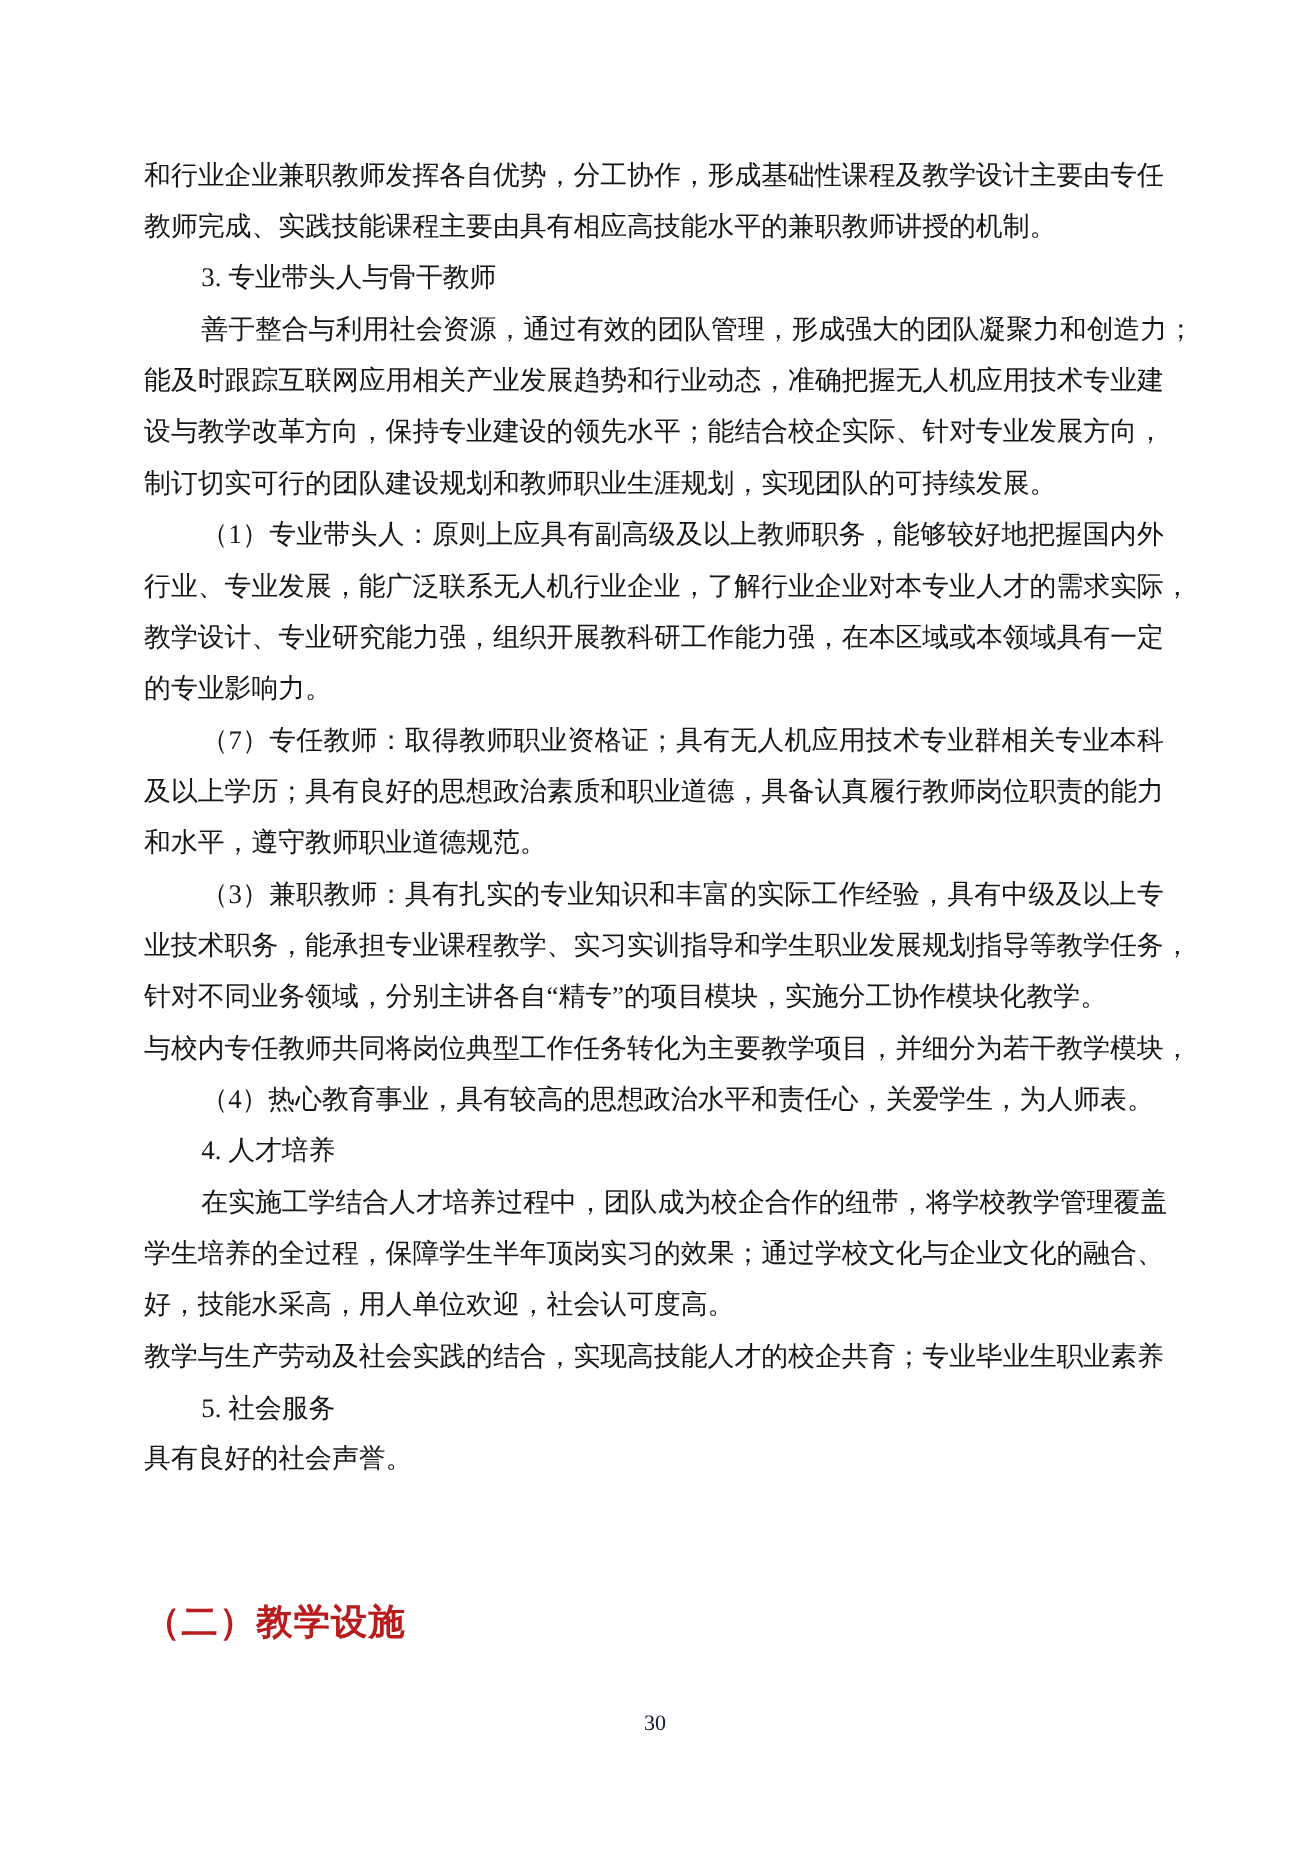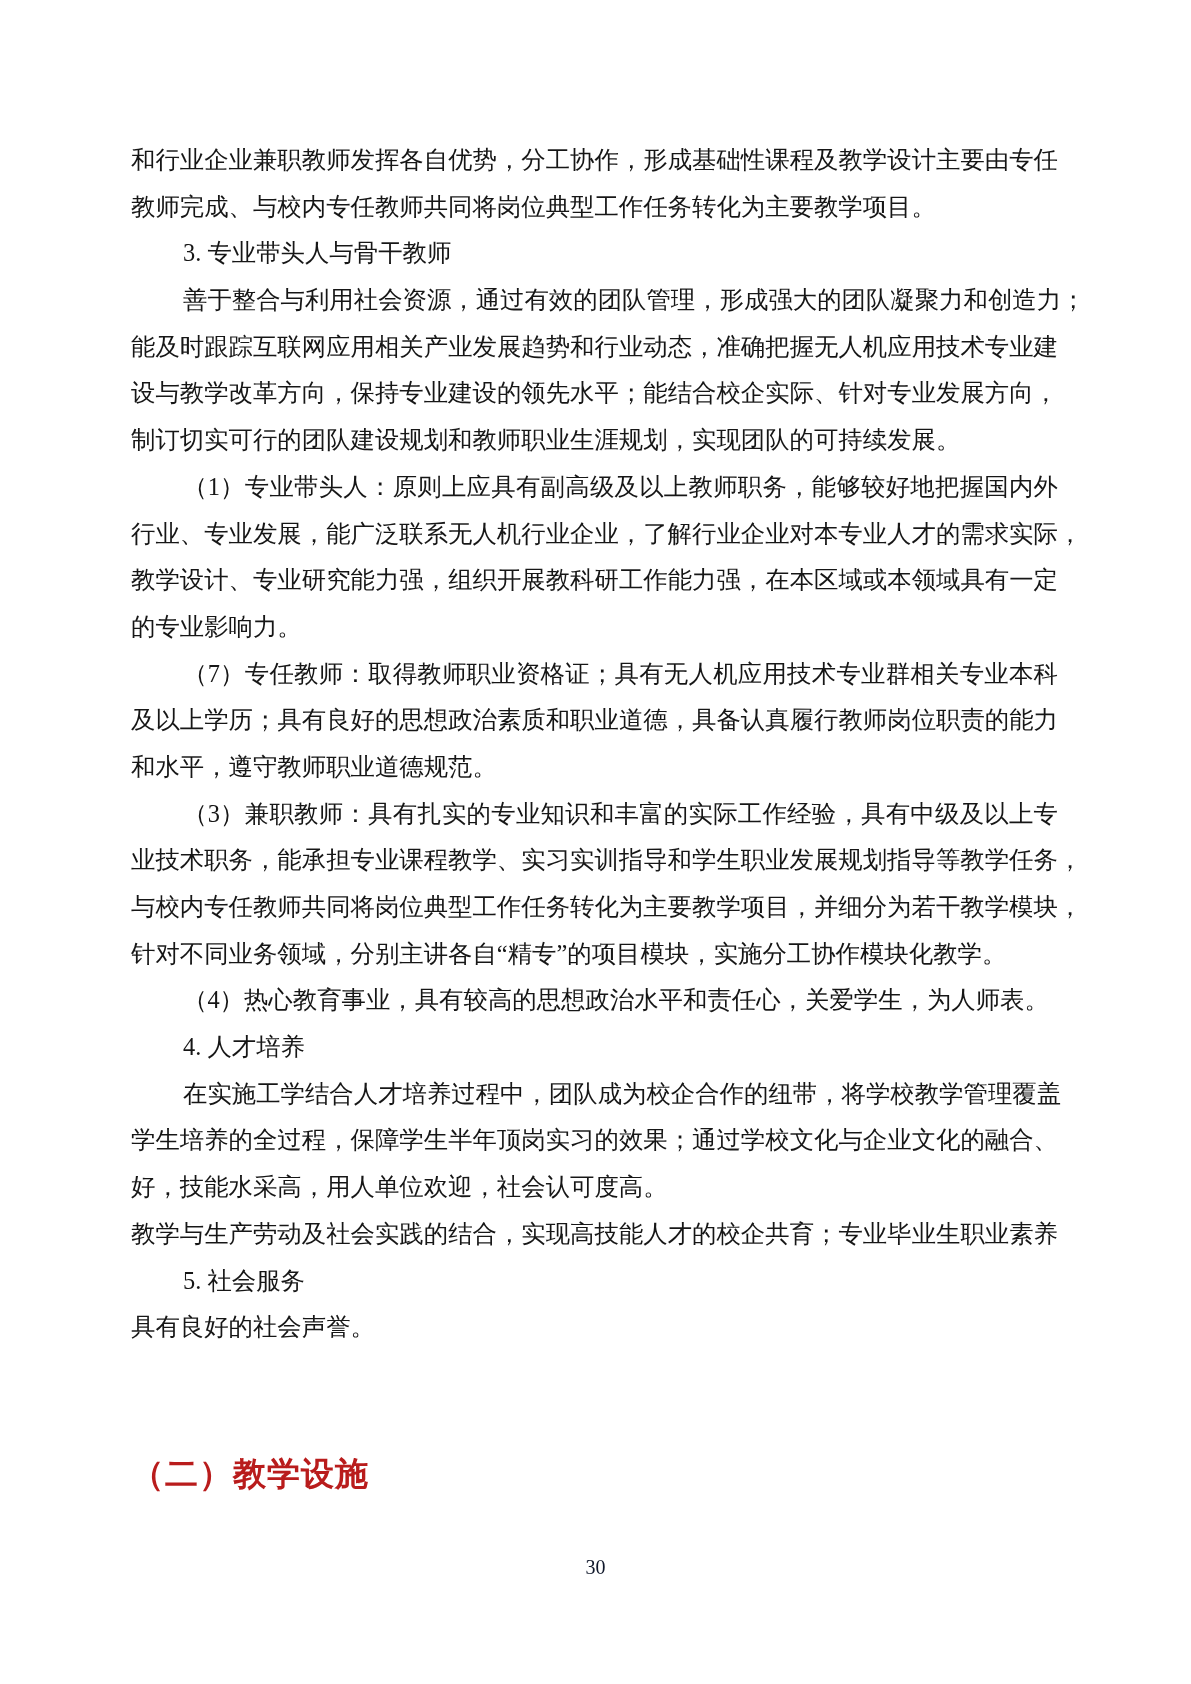--- a/index.html
+++ b/index.html
@@ -57,37 +57,37 @@
     color: #0f172a;
     font-family: "Liberation Serif", "DejaVu Serif", serif;
   }
 </style>
 </head>
 <body>
 
 <div class="page">
   <div class="body-text">
     <div class="line fill">和行业企业兼职教师发挥各自优势，分工协作，形成基础性课程及教学设计主要由专任</div>
-    <div class="line">教师完成、与校内专任教师共同将岗位典型工作任务转化为主要教学项目。</div>
+    <div class="line">教师完成、实践技能课程主要由具有相应高技能水平的兼职教师讲授的机制。</div>
     <div class="line indent">3. 专业带头人与骨干教师</div>
     <div class="line indent fill">善于整合与利用社会资源，通过有效的团队管理，形成强大的团队凝聚力和创造力；</div>
     <div class="line fill">能及时跟踪互联网应用相关产业发展趋势和行业动态，准确把握无人机应用技术专业建</div>
     <div class="line fill">设与教学改革方向，保持专业建设的领先水平；能结合校企实际、针对专业发展方向，</div>
     <div class="line">制订切实可行的团队建设规划和教师职业生涯规划，实现团队的可持续发展。</div>
     <div class="line indent fill">（1）专业带头人：原则上应具有副高级及以上教师职务，能够较好地把握国内外</div>
     <div class="line fill">行业、专业发展，能广泛联系无人机行业企业，了解行业企业对本专业人才的需求实际，</div>
     <div class="line fill">教学设计、专业研究能力强，组织开展教科研工作能力强，在本区域或本领域具有一定</div>
     <div class="line">的专业影响力。</div>
     <div class="line indent fill">（7）专任教师：取得教师职业资格证；具有无人机应用技术专业群相关专业本科</div>
     <div class="line fill">及以上学历；具有良好的思想政治素质和职业道德，具备认真履行教师岗位职责的能力</div>
     <div class="line">和水平，遵守教师职业道德规范。</div>
     <div class="line indent fill">（3）兼职教师：具有扎实的专业知识和丰富的实际工作经验，具有中级及以上专</div>
     <div class="line fill">业技术职务，能承担专业课程教学、实习实训指导和学生职业发展规划指导等教学任务，</div>
+    <div class="line">针对不同业务领域，分别主讲各自“精专”的项目模块，实施分工协作模块化教学。</div>
     <div class="line fill">与校内专任教师共同将岗位典型工作任务转化为主要教学项目，并细分为若干教学模块，</div>
-    <div class="line">针对不同业务领域，分别主讲各自“精专”的项目模块，实施分工协作模块化教学。</div>
     <div class="line indent">（4）热心教育事业，具有较高的思想政治水平和责任心，关爱学生，为人师表。</div>
     <div class="line indent">4. 人才培养</div>
     <div class="line indent fill">在实施工学结合人才培养过程中，团队成为校企合作的纽带，将学校教学管理覆盖</div>
     <div class="line fill">学生培养的全过程，保障学生半年顶岗实习的效果；通过学校文化与企业文化的融合、</div>
     <div class="line">好，技能水采高，用人单位欢迎，社会认可度高。</div>
     <div class="line fill">教学与生产劳动及社会实践的结合，实现高技能人才的校企共育；专业毕业生职业素养</div>
     <div class="line indent">5. 社会服务</div>
     <div class="line">具有良好的社会声誉。</div>
   </div>
 

